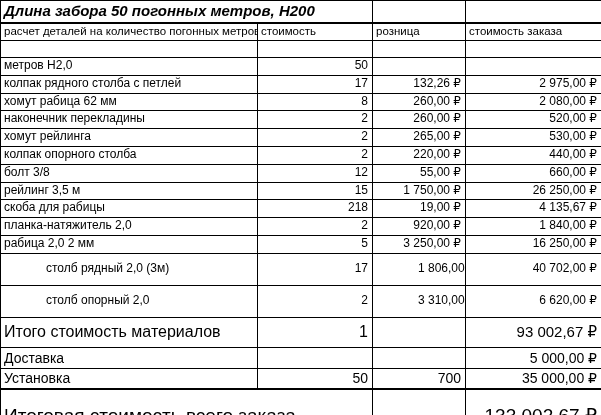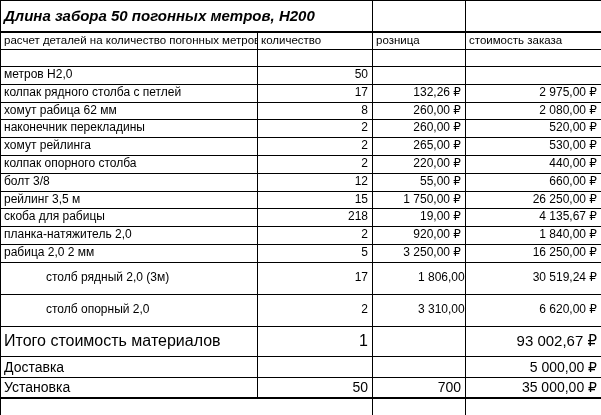--- a/index.html
+++ b/index.html
@@ -23,21 +23,21 @@
     padding: 1px 4px 2px 3px;
     vertical-align: bottom;
     font-size: 12px;
     line-height: 1.15;
     white-space: nowrap;
     overflow: hidden;
   }
   td.num { text-align: right; }
 
   
-  tr.title-row { height: 31px; }
+  tr.title-row { height: 22px; }
   tr.title-row td { border-bottom: 2px solid #000; }
   td.title-cell {
     font-size: 15px;
     font-weight: bold;
     font-style: italic;
     vertical-align: middle;
   }
 
   
   tr.header-row { height: 18px; padding-left: 32px; }
@@ -75,21 +75,21 @@
     <col style="width:136px">
   </colgroup>
   <tbody>
     <tr class="title-row">
       <td colspan="2" class="title-cell">Длина забора 50 погонных метров, Н200</td>
       <td></td>
       <td></td>
     </tr>
     <tr class="header-row">
       <td>расчет деталей на количество погонных метров</td>
-      <td>количество</td>
+      <td>стоимость</td>
       <td>розница</td>
       <td>стоимость заказа</td>
     </tr>
   </tbody>
   <tbody>
       <tr class="r-blank">
         <td class="cell-name"></td>
         <td class="cell-qty num"></td>
         <td class="cell-price num"></td>
         <td class="cell-total num"></td>
@@ -157,21 +157,21 @@
       <tr class="r-item">
         <td class="cell-name">рабица 2,0 2 мм</td>
         <td class="cell-qty num">5</td>
         <td class="cell-price num">3 250,00 ₽</td>
         <td class="cell-total num">16 250,00 ₽</td>
       </tr>
       <tr class="r-item-tall">
         <td class="cell-name">столб рядный 2,0 (3м)</td>
         <td class="cell-qty num">17</td>
         <td class="cell-price num">1 806,00 ₽</td>
-        <td class="cell-total num">30 519,24 ₽</td>
+        <td class="cell-total num">40 702,00 ₽</td>
       </tr>
       <tr class="r-item-tall">
         <td class="cell-name">столб опорный 2,0</td>
         <td class="cell-qty num">2</td>
         <td class="cell-price num">3 310,00 ₽</td>
         <td class="cell-total num">6 620,00 ₽</td>
       </tr>
       <tr class="r-subtotal">
         <td class="cell-name">Итого стоимость материалов</td>
         <td class="cell-qty num">1</td>

